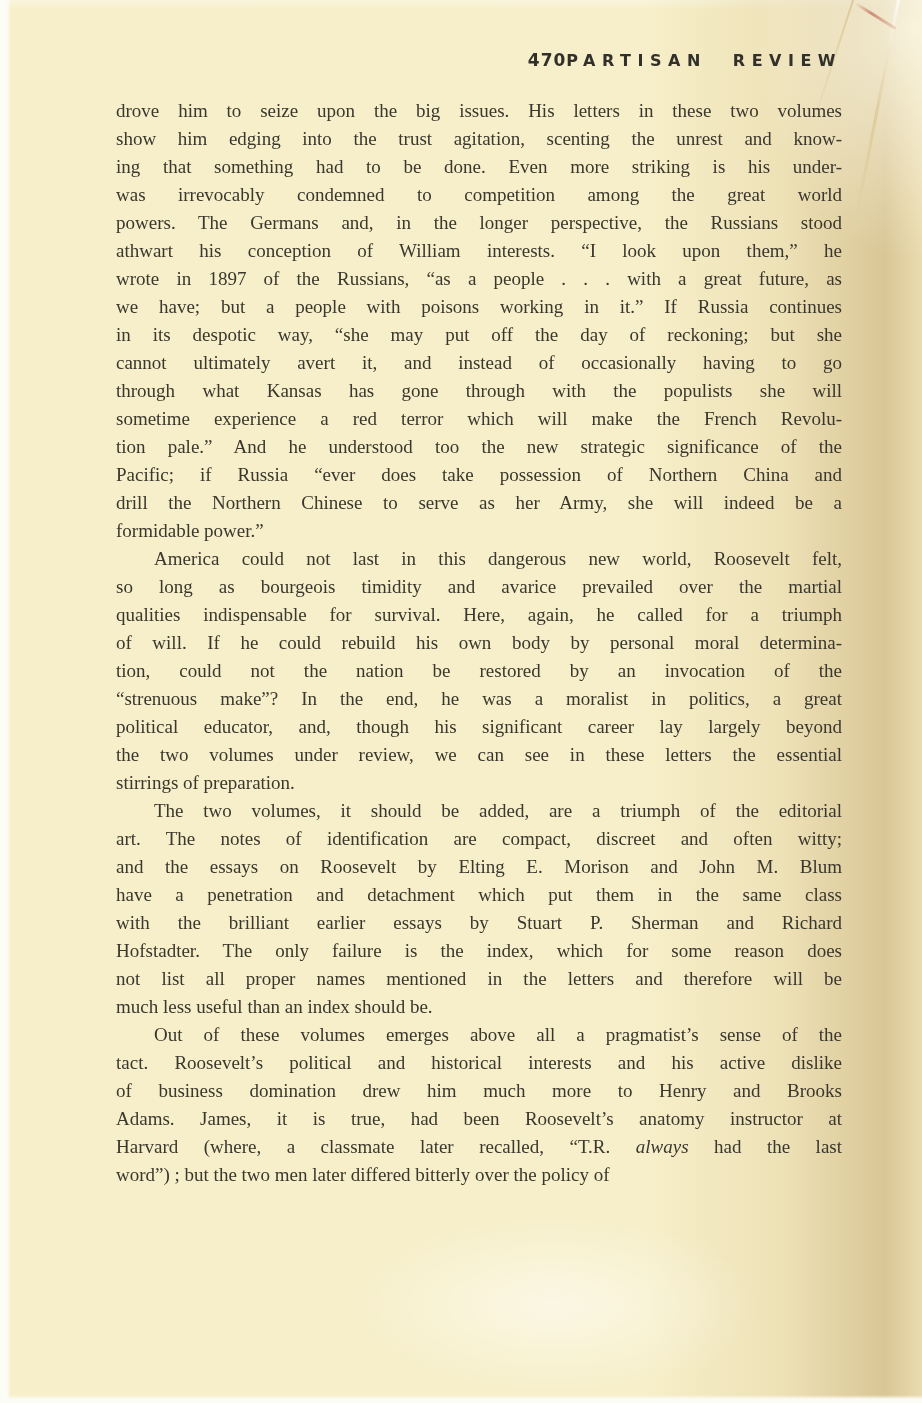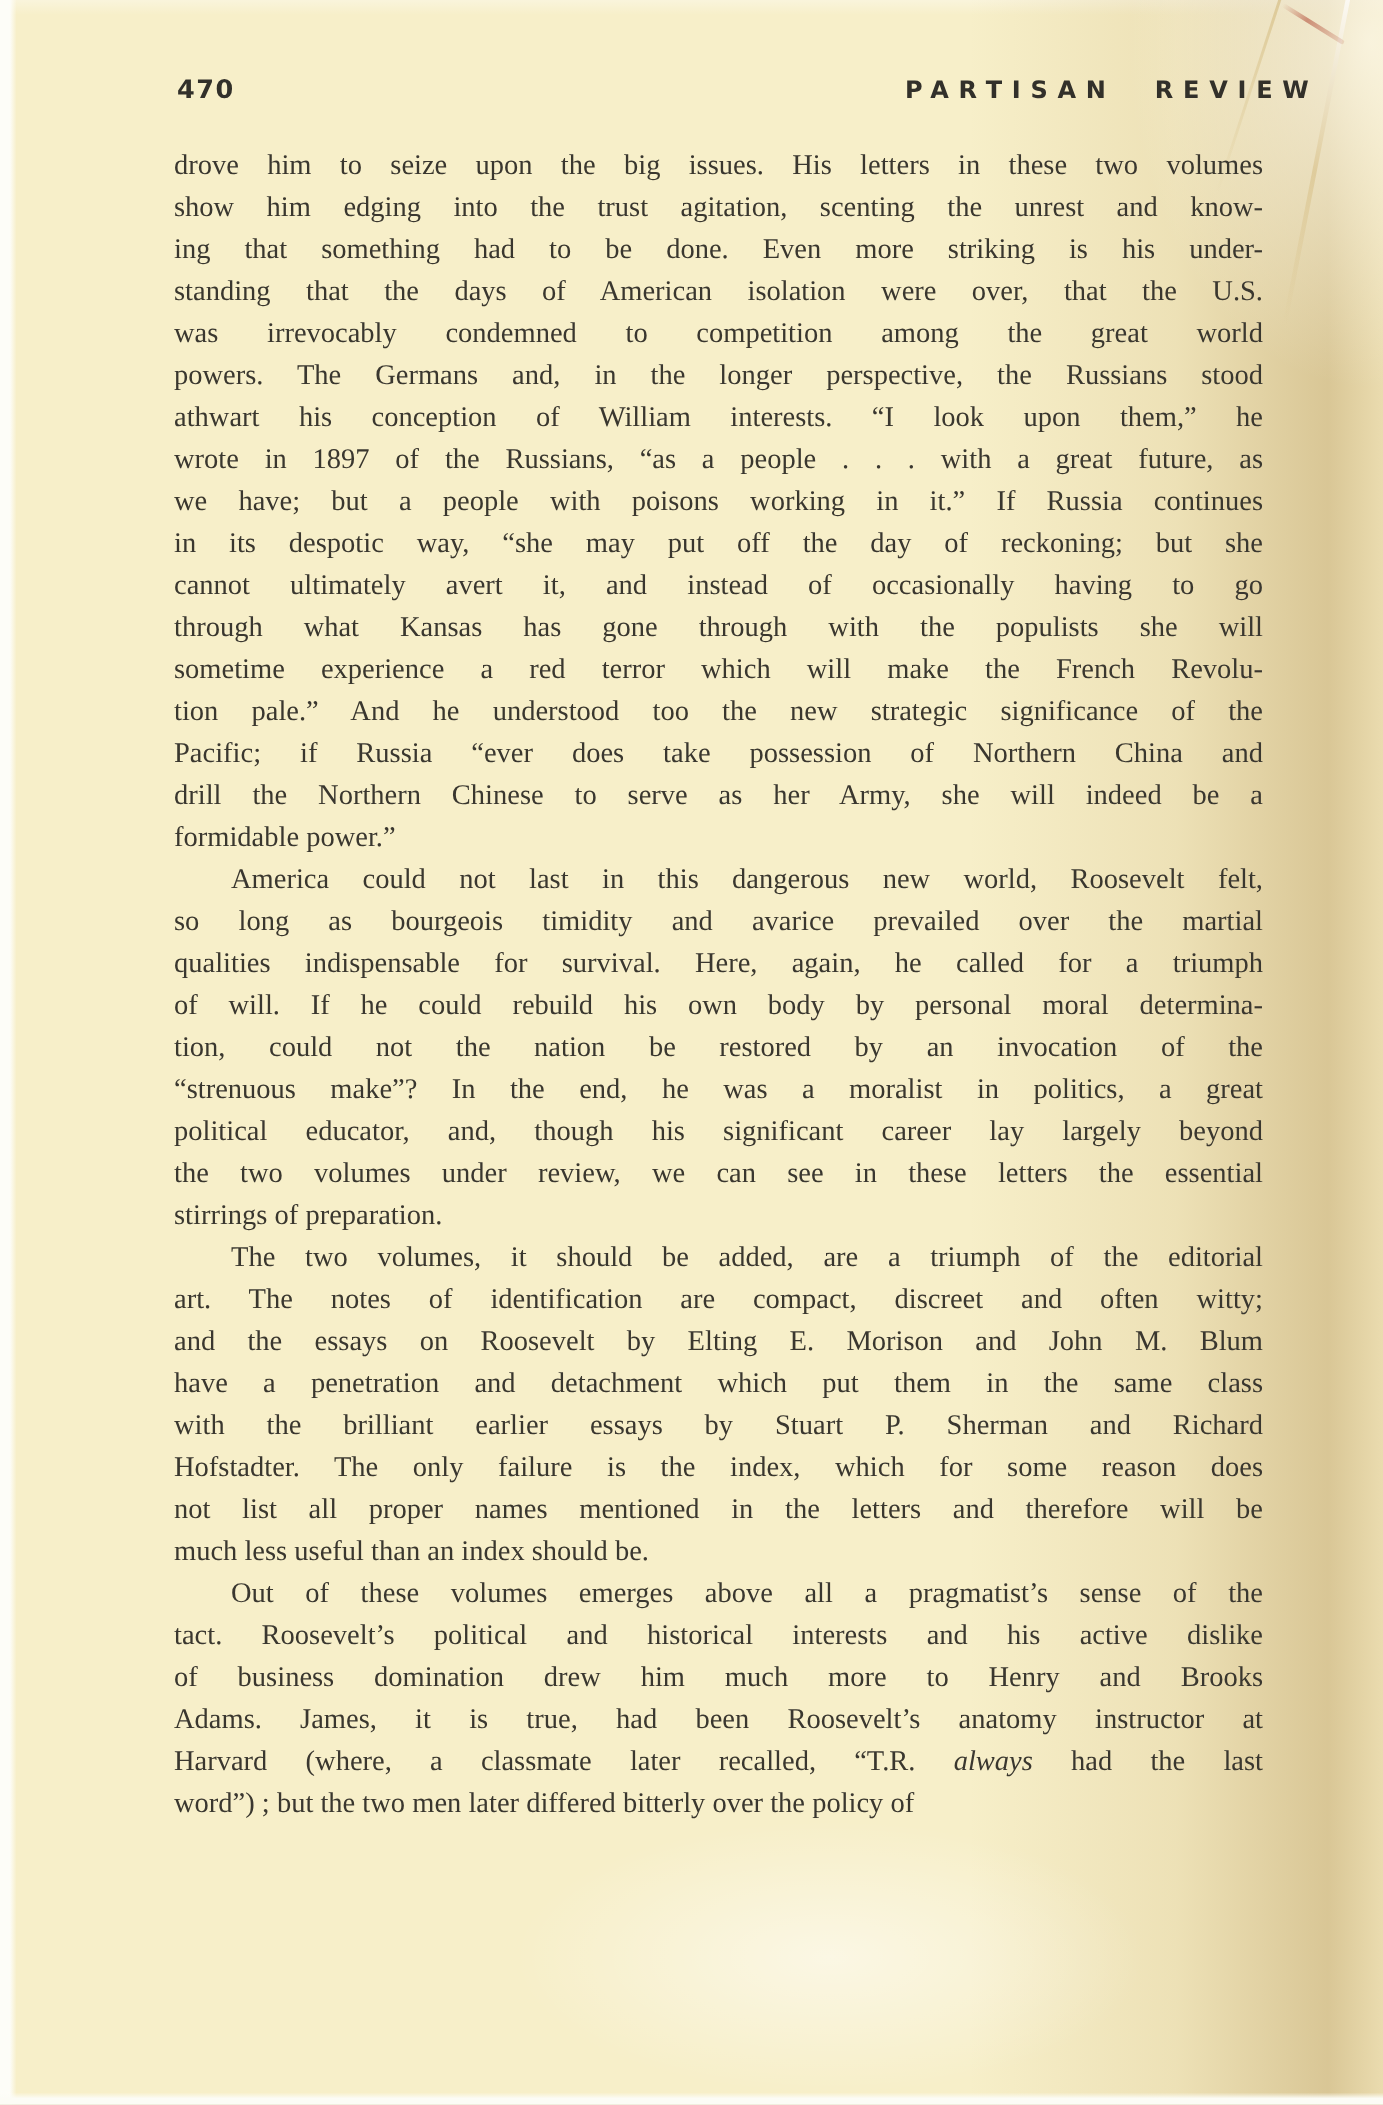--- a/index.html
+++ b/index.html
@@ -38,23 +38,22 @@
     background: linear-gradient(to bottom, rgba(206,178,112,0.55), rgba(206,178,112,0));
   }
   .red-mark {
     position: absolute; left: 856px; top: 2px; width: 48px; height: 3px;
     transform: rotate(32deg); transform-origin: left top;
     border-radius: 2px;
     background: linear-gradient(90deg, rgba(181,84,63,0), rgba(181,84,63,0.60) 40%, rgba(181,84,63,0.15));
   }
   .header {
     position: absolute; left: 81px; top: 50px; width: 761px;
-    display: flex; justify-content: space-between; align-items: baseline;
+    display: flex; justify-content: flex-end; align-items: baseline;
     color: #32302a;
-    margin-left: 37px;
   }
   .page-num {
     font-family: "DejaVu Sans", sans-serif;
     font-weight: bold; font-size: 17px; letter-spacing: 1px;
   }
   .journal {
     font-family: "DejaVu Sans", sans-serif;
     font-weight: bold; font-size: 16px; letter-spacing: 6.5px; word-spacing: 14px;
   }
   .text-block {
@@ -85,21 +84,20 @@
   <div class="header">
     <span class="page-num">470</span>
     <span class="journal">PARTISAN REVIEW</span>
   </div>
 
   <div class="text-block">
     <div>
         <div class="line">drove him to seize upon the big issues. His letters in these two volumes</div>
         <div class="line">show him edging into the trust agitation, scenting the unrest and know-</div>
         <div class="line">ing that something had to be done. Even more striking is his under-</div>
-        <div class="line">standing that the days of American isolation were over, that the U.S.</div>
         <div class="line">was irrevocably condemned to competition among the great world</div>
         <div class="line">powers. The Germans and, in the longer perspective, the Russians stood</div>
         <div class="line">athwart his conception of William interests. “I look upon them,” he</div>
         <div class="line">wrote in 1897 of the Russians, “as a people . . . with a great future, as</div>
         <div class="line">we have; but a people with poisons working in it.” If Russia continues</div>
         <div class="line">in its despotic way, “she may put off the day of reckoning; but she</div>
         <div class="line">cannot ultimately avert it, and instead of occasionally having to go</div>
         <div class="line">through what Kansas has gone through with the populists she will</div>
         <div class="line">sometime experience a red terror which will make the French Revolu-</div>
         <div class="line">tion pale.” And he understood too the new strategic significance of the</div>

